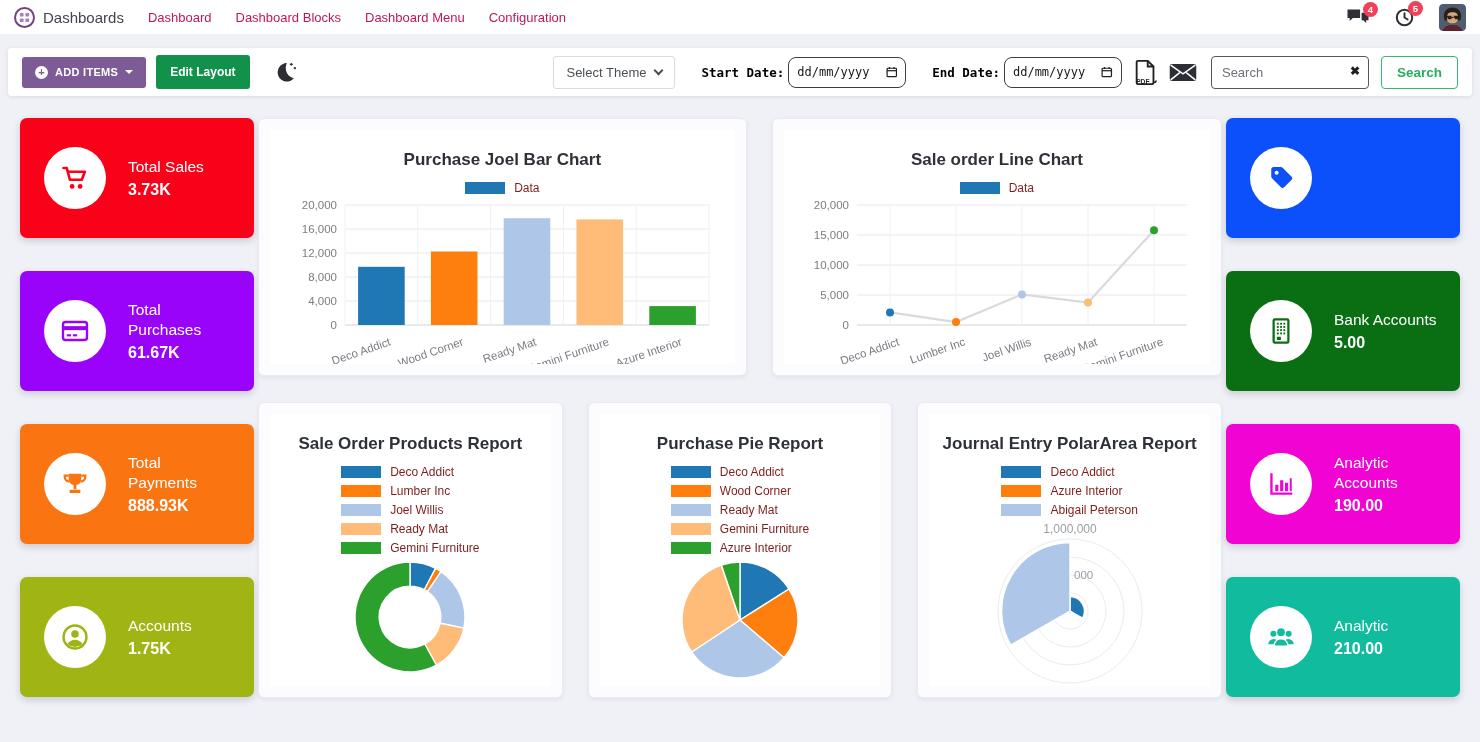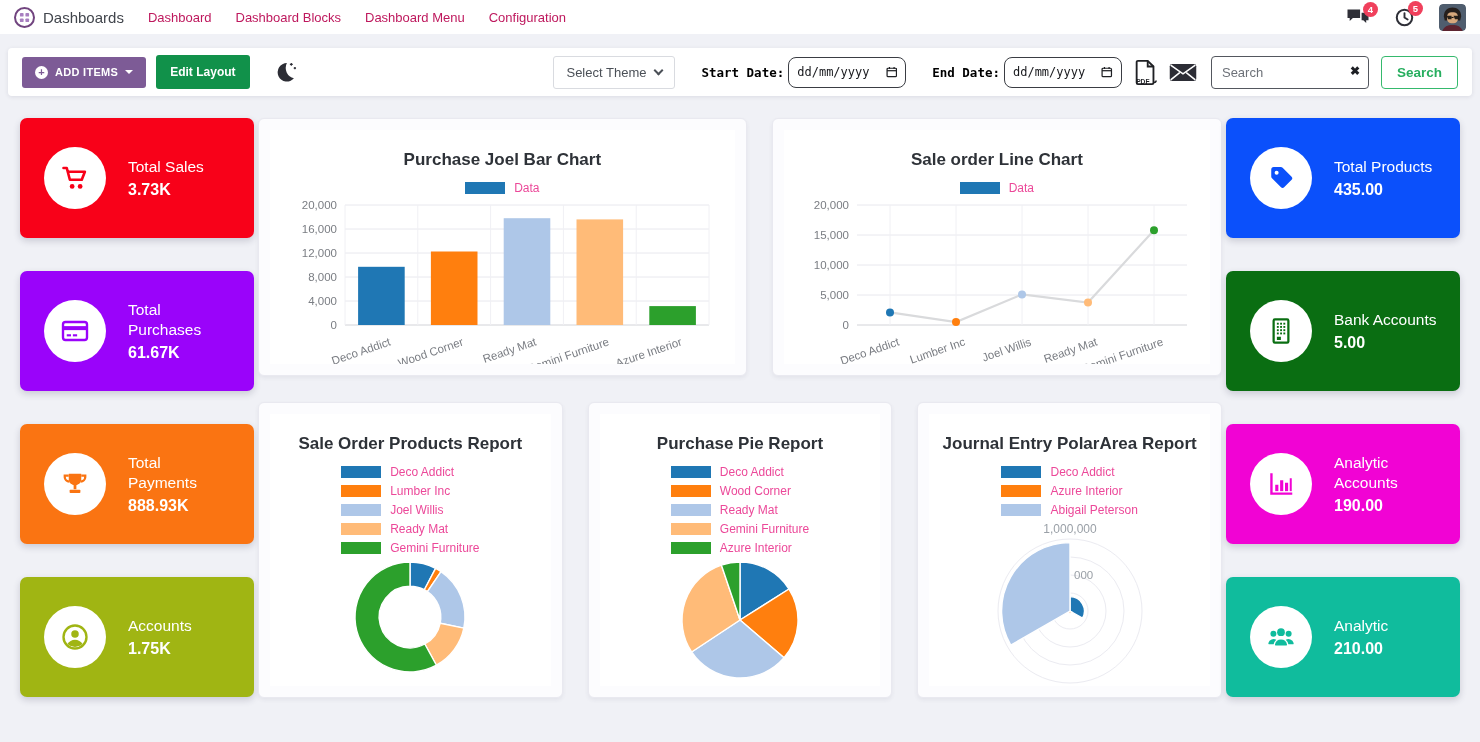--- a/index.html
+++ b/index.html
@@ -68,21 +68,21 @@
   .panel { background:#fcfcfe; border:1px solid #e9e9f0; border-radius:6px; box-shadow:0 2px 4px rgba(60,60,90,.07); padding:11px; }
   .panel-inner { background:#fff; height:100%; display:flex; flex-direction:column; align-items:center; overflow:hidden; }
   .p-bar  { flex:1.09; height:258px; }
   .p-line { flex:1;    height:258px; }
   .mid-row2 .panel { flex:1; height:296px; }
   .chart-title { font-size:17px; font-weight:bold; color:#2e3238; margin-top:20px; }
   .legend { display:flex; flex-direction:column; gap:5px; margin-top:11px; }
   .legend.horiz { flex-direction:row; }
   .legend-row { display:flex; align-items:center; gap:9px; cursor:pointer; }
   .legend-swatch { width:40px; height:12px; }
-  .legend-label { font-size:12px; color:#ec4899; }
+  .legend-label { font-size:12px; color:#7f1d1d; }
   .chart-svg { margin-top:4px; }
 </style>
 </head>
 <body>
 
 <div class="navbar">
   <div class="brand">
     <span class="brand-icon">
       <svg viewBox="0 0 12 12">
           <rect x="1" y="1" width="4" height="4" rx="1" fill="#a87fc0"></rect>
@@ -431,24 +431,20 @@
   </div>
 
   <div class="col-kpi col-kpi-right">
     <div class="kpi-card" style="background: rgb(11, 80, 251);">
       <span class="kpi-circle" style="color: rgb(11, 80, 251);">
           <svg viewBox="0 0 24 24" fill="currentColor">
             <path d="M11.8 3.1c.6 0 1.1.2 1.5.6l7 7a2 2 0 0 1 0 2.9l-5.6 5.6a2 2 0 0 1-2.9 0l-7-7a2.1 2.1 0 0 1-.6-1.5V5.1a2 2 0 0 1 2-2z"></path>
             <circle cx="8.5" cy="7.7" r="1.6" fill="#fff"></circle>
           </svg>
         </span>
-      <span class="kpi-text">
-          <span class="kpi-label">Total Products</span>
-          <span class="kpi-value">435.00</span>
-        </span>
     </div>
     <div class="kpi-card" style="background: rgb(10, 110, 18);">
       <span class="kpi-circle" style="color: rgb(10, 110, 18);">
           <svg viewBox="0 0 24 24">
             <rect x="6.1" y="2.7" width="11.8" height="18.6" rx="1" fill="none" stroke="currentColor" stroke-width="1.8"></rect>
             <g fill="currentColor">
               <rect x="8.7" y="5.4" width="1.5" height="1.5"></rect>
               <rect x="11.3" y="5.4" width="1.5" height="1.5"></rect>
               <rect x="13.9" y="5.4" width="1.5" height="1.5"></rect>
               <rect x="8.7" y="8" width="1.5" height="1.5"></rect>

